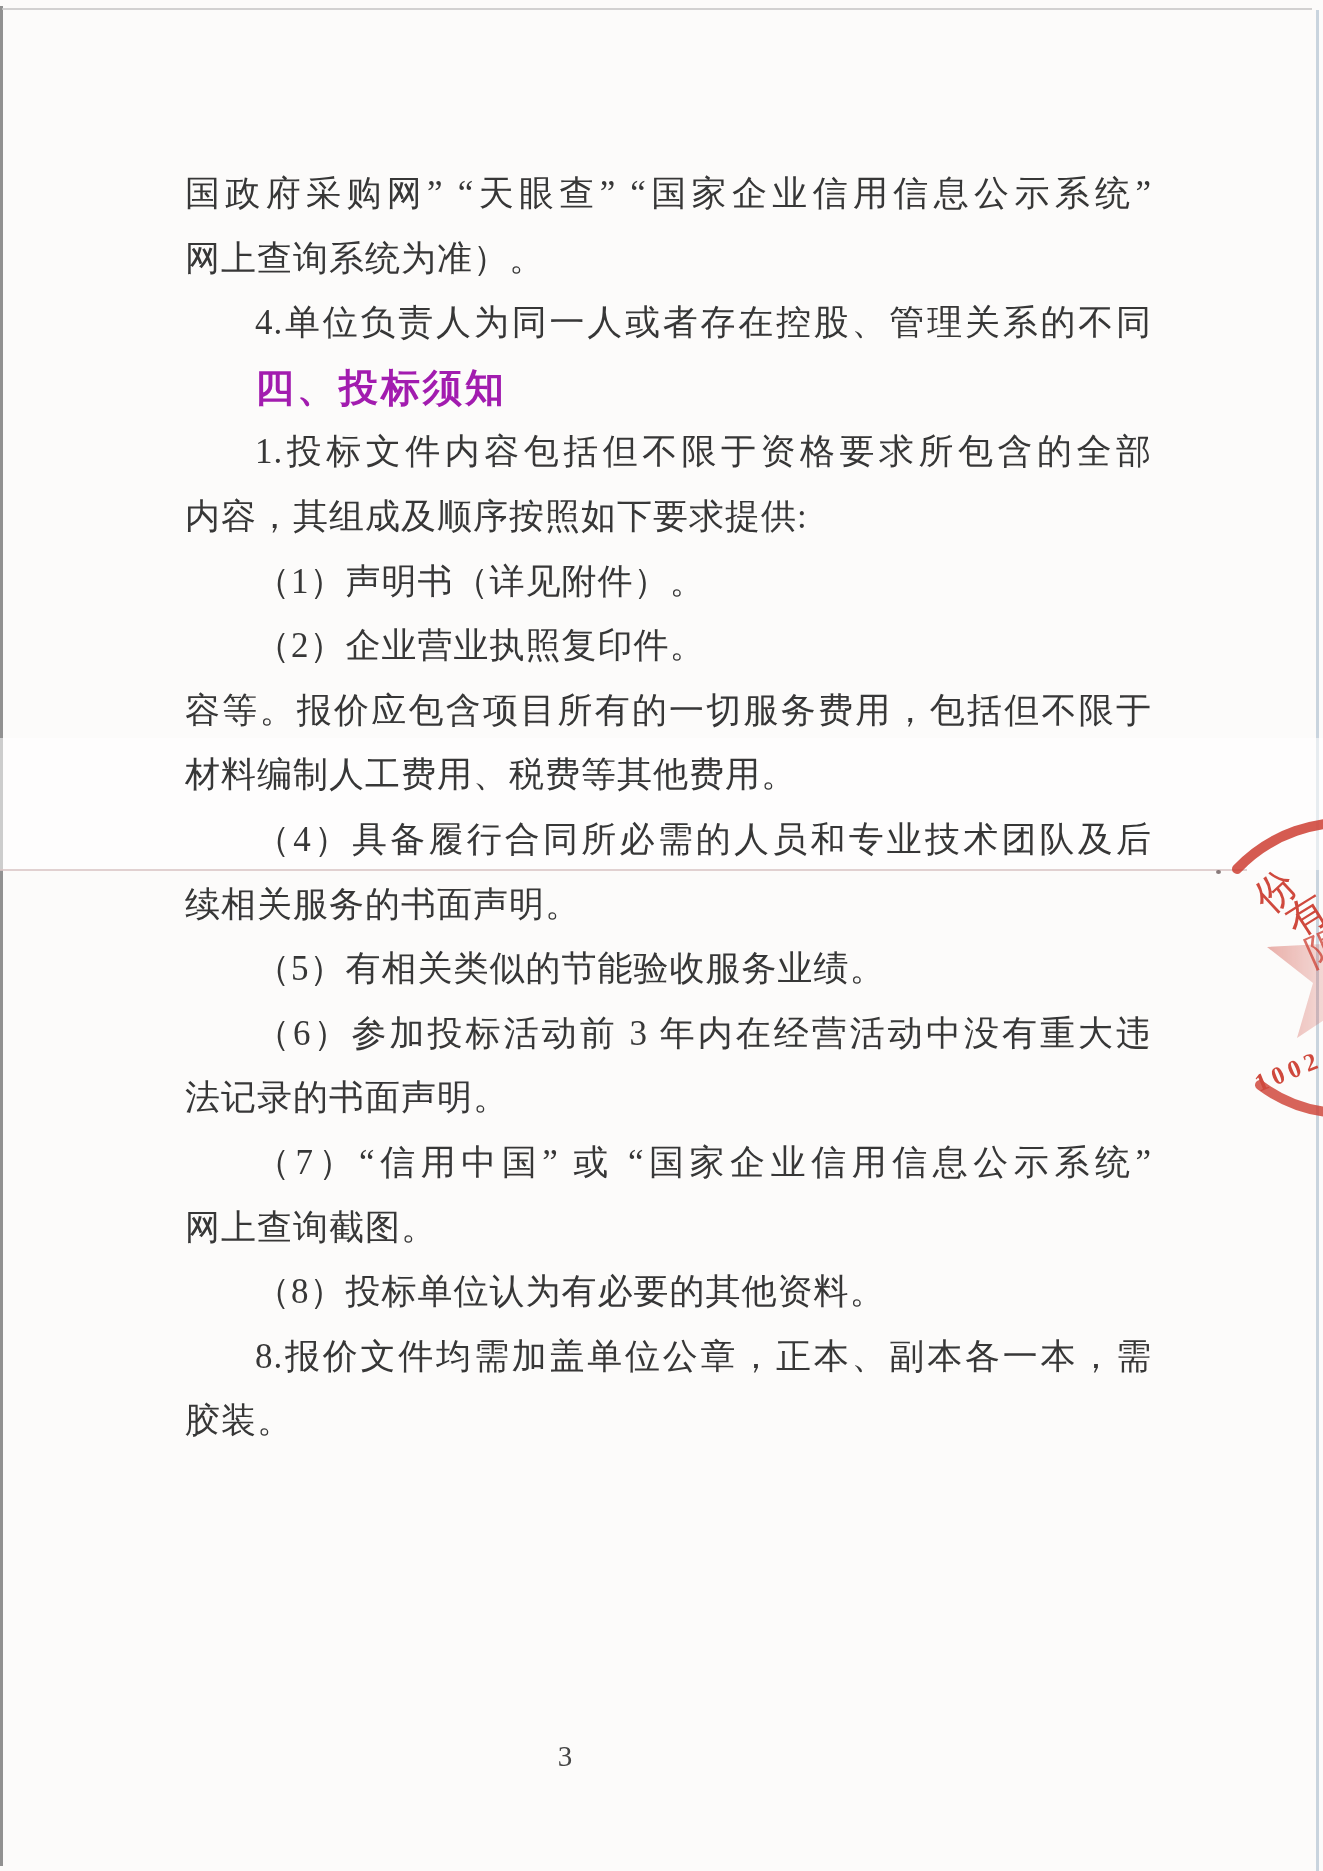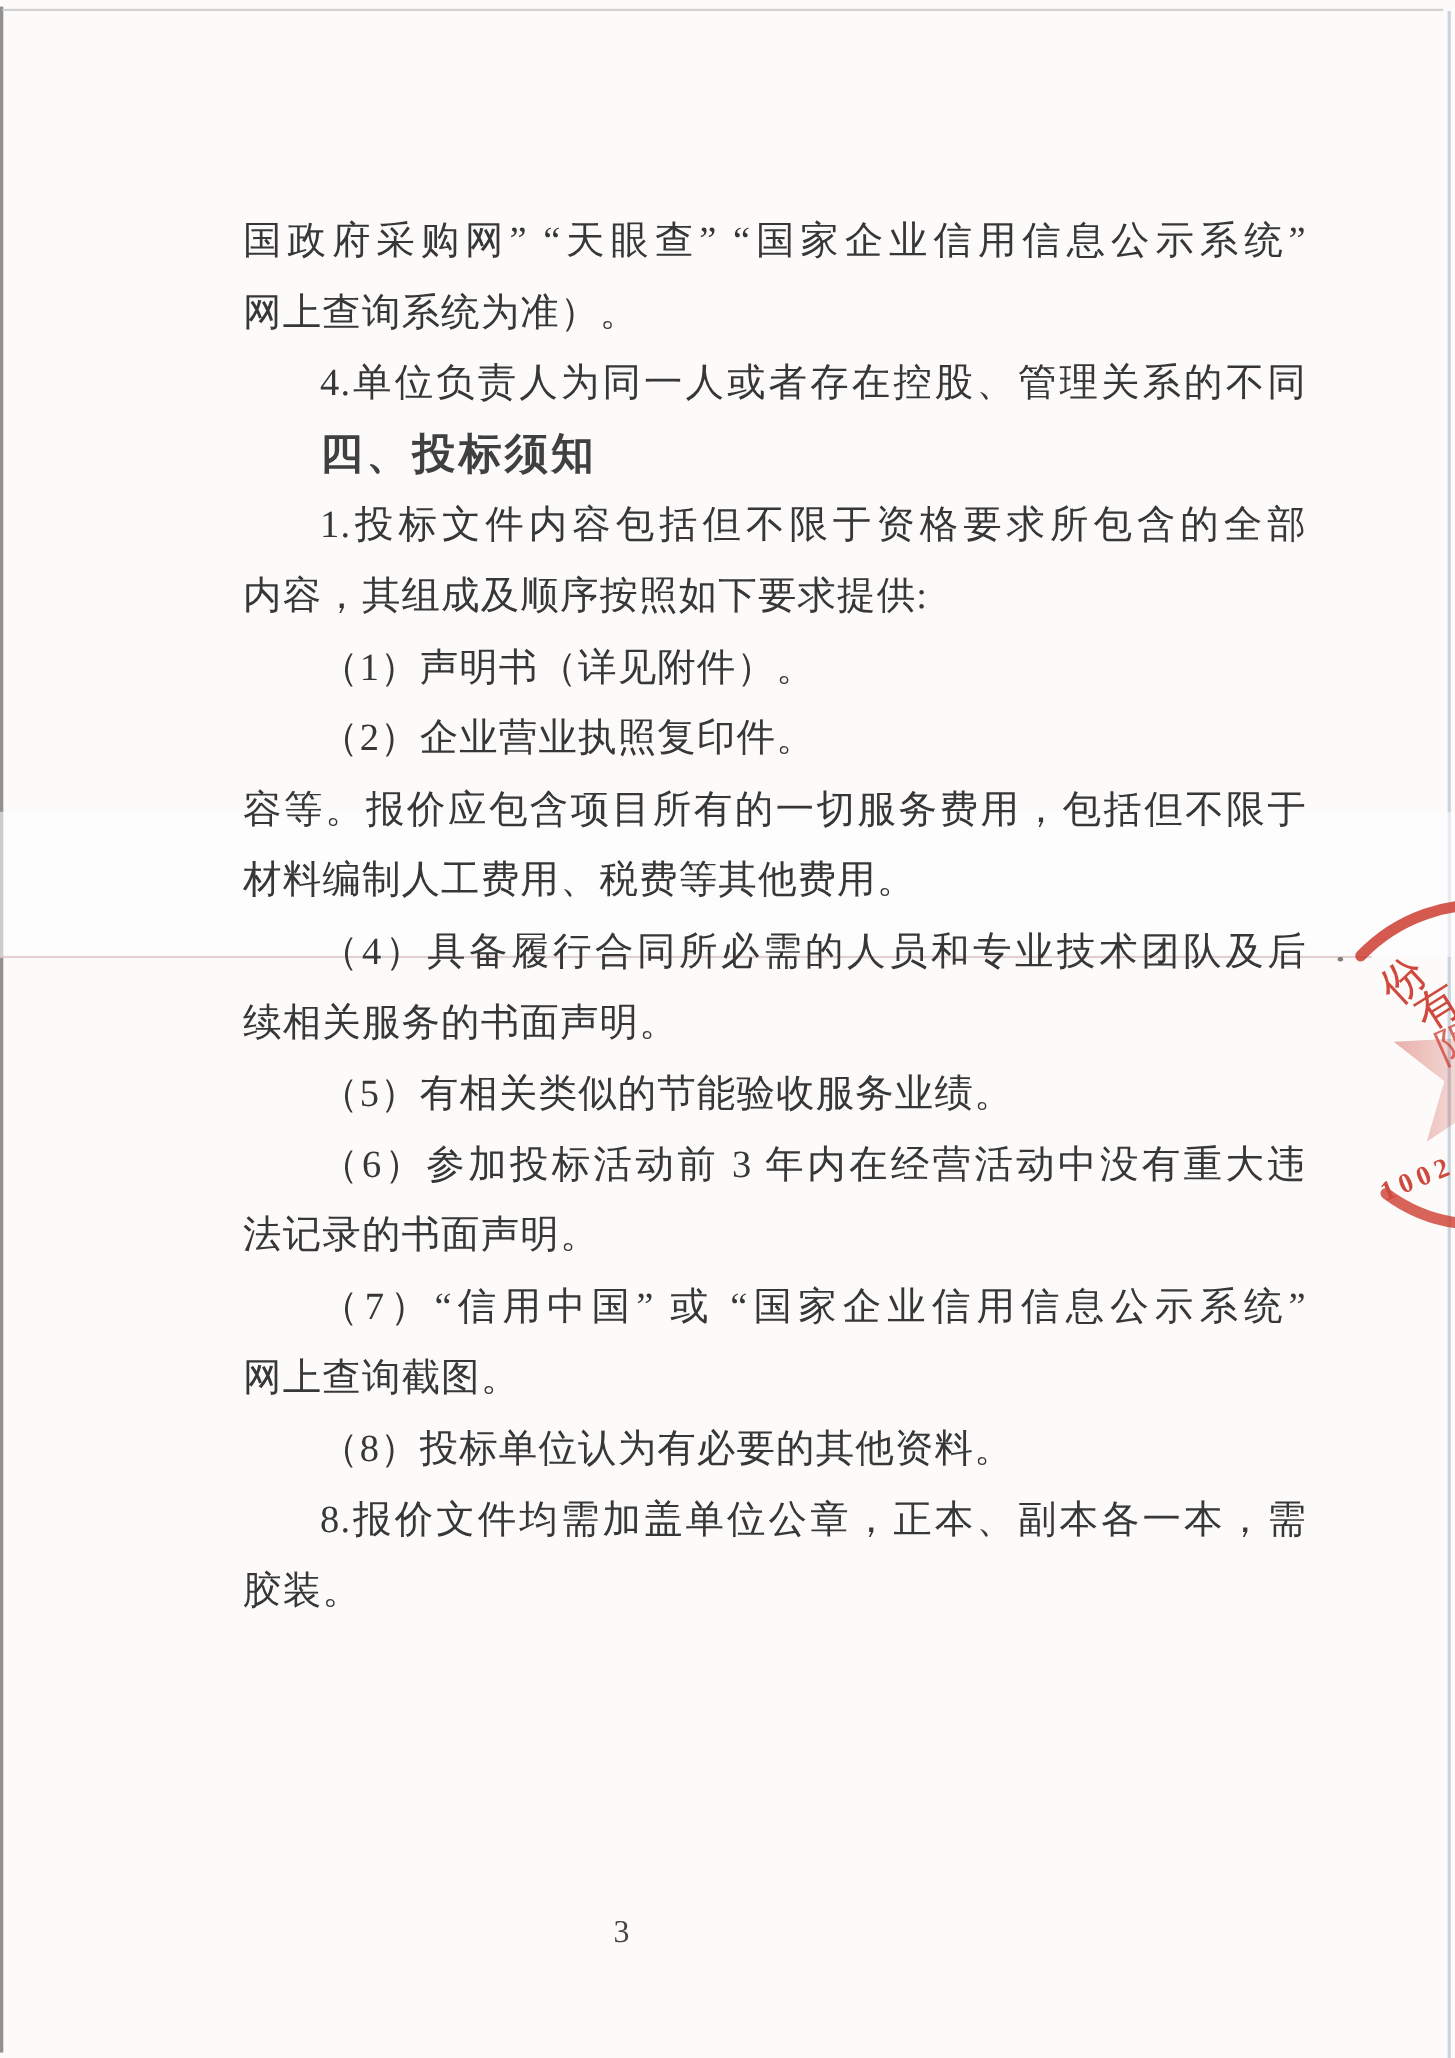--- a/index.html
+++ b/index.html
@@ -16,31 +16,30 @@
   
   .edge-left{position:absolute;left:0;top:6px;width:3px;height:1860px;background:#6e6e6e;opacity:.75;}
   .edge-top{position:absolute;left:2px;top:8px;width:1310px;height:2px;background:#c7c7c7;opacity:.8;}
   .edge-right{position:absolute;left:1316px;top:10px;width:3px;height:1861px;background:#bfcdd8;opacity:.85;}
   .bright-band{position:absolute;left:0;top:738px;width:1323px;height:132px;background:#ffffff;opacity:.55;}
   .seam{position:absolute;left:0;top:869px;width:1247px;height:2px;background:#d9c6c6;opacity:.8;}
   .speck{position:absolute;left:1216px;top:870px;width:5px;height:4px;background:#6a5a5a;border-radius:50%;opacity:.8;}
 
   
   .text-block{
-    position:absolute;left:185px;top:187px;width:967px;
+    position:absolute;left:185px;top:162px;width:967px;
     font-size:35px;line-height:64.6px;color:#373737;
     letter-spacing:1px;
-    margin-left:36px;
   }
   .ln{height:64.6px;overflow:hidden;text-align:left;}
   .ln.fill{text-align:justify;text-align-last:justify;}
   .ln.ind{text-indent:70px;}
   .ln.heading{
     font-family:"Liberation Sans","DejaVu Sans",sans-serif;
-    font-weight:700;font-size:39px;color:#404040;letter-spacing:3px;
+    font-weight:700;font-size:39px;color:#a21caf;letter-spacing:3px;
   }
 
   .page-number{
     position:absolute;left:515px;top:1740px;width:100px;
     text-align:center;font-size:29px;color:#454545;
   }
 
   
   .stamp{position:absolute;left:1133px;top:795px;width:190px;height:360px;opacity:.92;}
   .stamp text{font-family:"Liberation Serif","DejaVu Serif",serif;}

